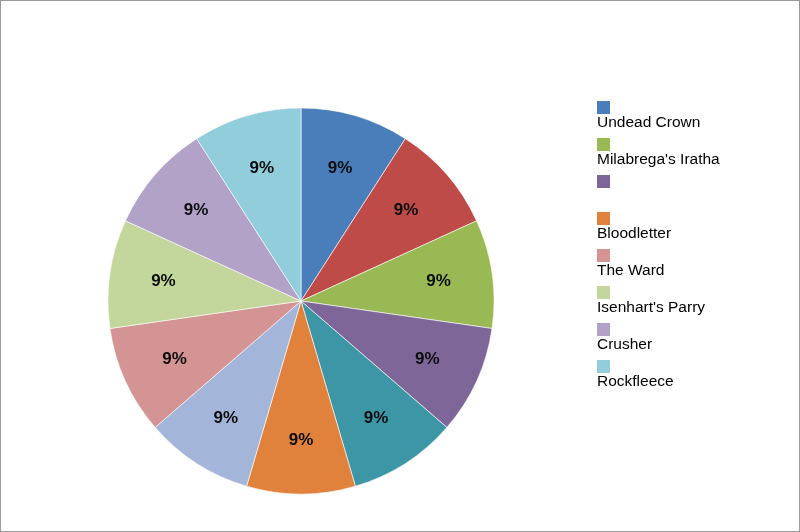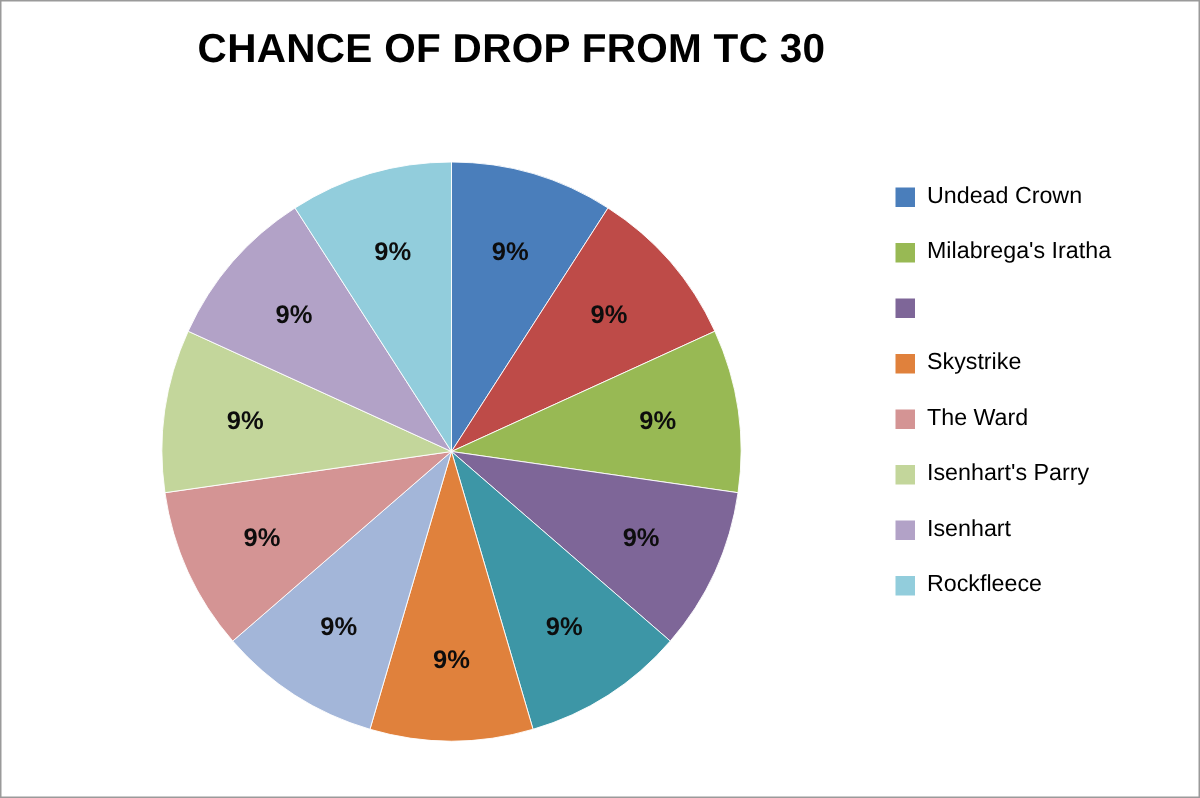--- a/index.html
+++ b/index.html
@@ -60,43 +60,43 @@
     pointer-events: none;
   }
   #legend {
     position: absolute;
     left: 596px;
     top: 100px;
     width: 200px;
   }
   .legend-item {
     display: flex;
-    align-items: flex-end;
+    align-items: flex-start;
     height: 37px;
+    flex-direction: column;
   }
   .legend-swatch {
     width: 13px;
     height: 13px;
     flex: 0 0 13px;
     margin-right: 8px;
   }
   .legend-label {
     font-family: "Liberation Sans", sans-serif;
     font-size: 15.5px;
     color: #000000;
     white-space: nowrap;
     line-height: 1;
   }
 </style>
 </head>
 <body>
 
 <div id="root">
 
-  <div id="chart-title">CHANCE OF DROP FROM TC 30</div>
 
   <div id="plot-area">
     <svg id="pie-svg" viewBox="0 0 390 390">
       <g id="pie-slices">
           <path d="M 195 195 L 195.00 2.00 A 193 193 0 0 1 299.34 32.64 Z" fill="#4A7EBB" class="slice-path"></path>
           <path d="M 195 195 L 299.34 32.64 A 193 193 0 0 1 370.56 114.82 Z" fill="#BE4B48" class="slice-path"></path>
           <path d="M 195 195 L 370.56 114.82 A 193 193 0 0 1 386.04 222.47 Z" fill="#98B954" class="slice-path"></path>
           <path d="M 195 195 L 386.04 222.47 A 193 193 0 0 1 340.86 321.39 Z" fill="#7E6698" class="slice-path"></path>
           <path d="M 195 195 L 340.86 321.39 A 193 193 0 0 1 249.37 380.18 Z" fill="#3D96A6" class="slice-path"></path>
           <path d="M 195 195 L 249.37 380.18 A 193 193 0 0 1 140.63 380.18 Z" fill="#E0813C" class="slice-path"></path>
@@ -129,33 +129,33 @@
       </div>
       <div class="legend-item">
         <span class="legend-swatch" style="background: rgb(152, 185, 84);"></span>
         <span class="legend-label">Milabrega's Iratha</span>
       </div>
       <div class="legend-item">
         <span class="legend-swatch" style="background: rgb(126, 102, 152);"></span>
       </div>
       <div class="legend-item">
         <span class="legend-swatch" style="background: rgb(224, 129, 60);"></span>
-        <span class="legend-label">Skystrike</span>
+        <span class="legend-label">Bloodletter</span>
       </div>
       <div class="legend-item">
         <span class="legend-swatch" style="background: rgb(212, 148, 148);"></span>
         <span class="legend-label">The Ward</span>
       </div>
       <div class="legend-item">
         <span class="legend-swatch" style="background: rgb(195, 214, 155);"></span>
         <span class="legend-label">Isenhart's Parry</span>
       </div>
       <div class="legend-item">
         <span class="legend-swatch" style="background: rgb(178, 162, 199);"></span>
-        <span class="legend-label">Isenhart</span>
+        <span class="legend-label">Crusher</span>
       </div>
       <div class="legend-item">
         <span class="legend-swatch" style="background: rgb(146, 205, 220);"></span>
         <span class="legend-label">Rockfleece</span>
       </div>
     </div>
 
 </div>
 
 </body></html>

